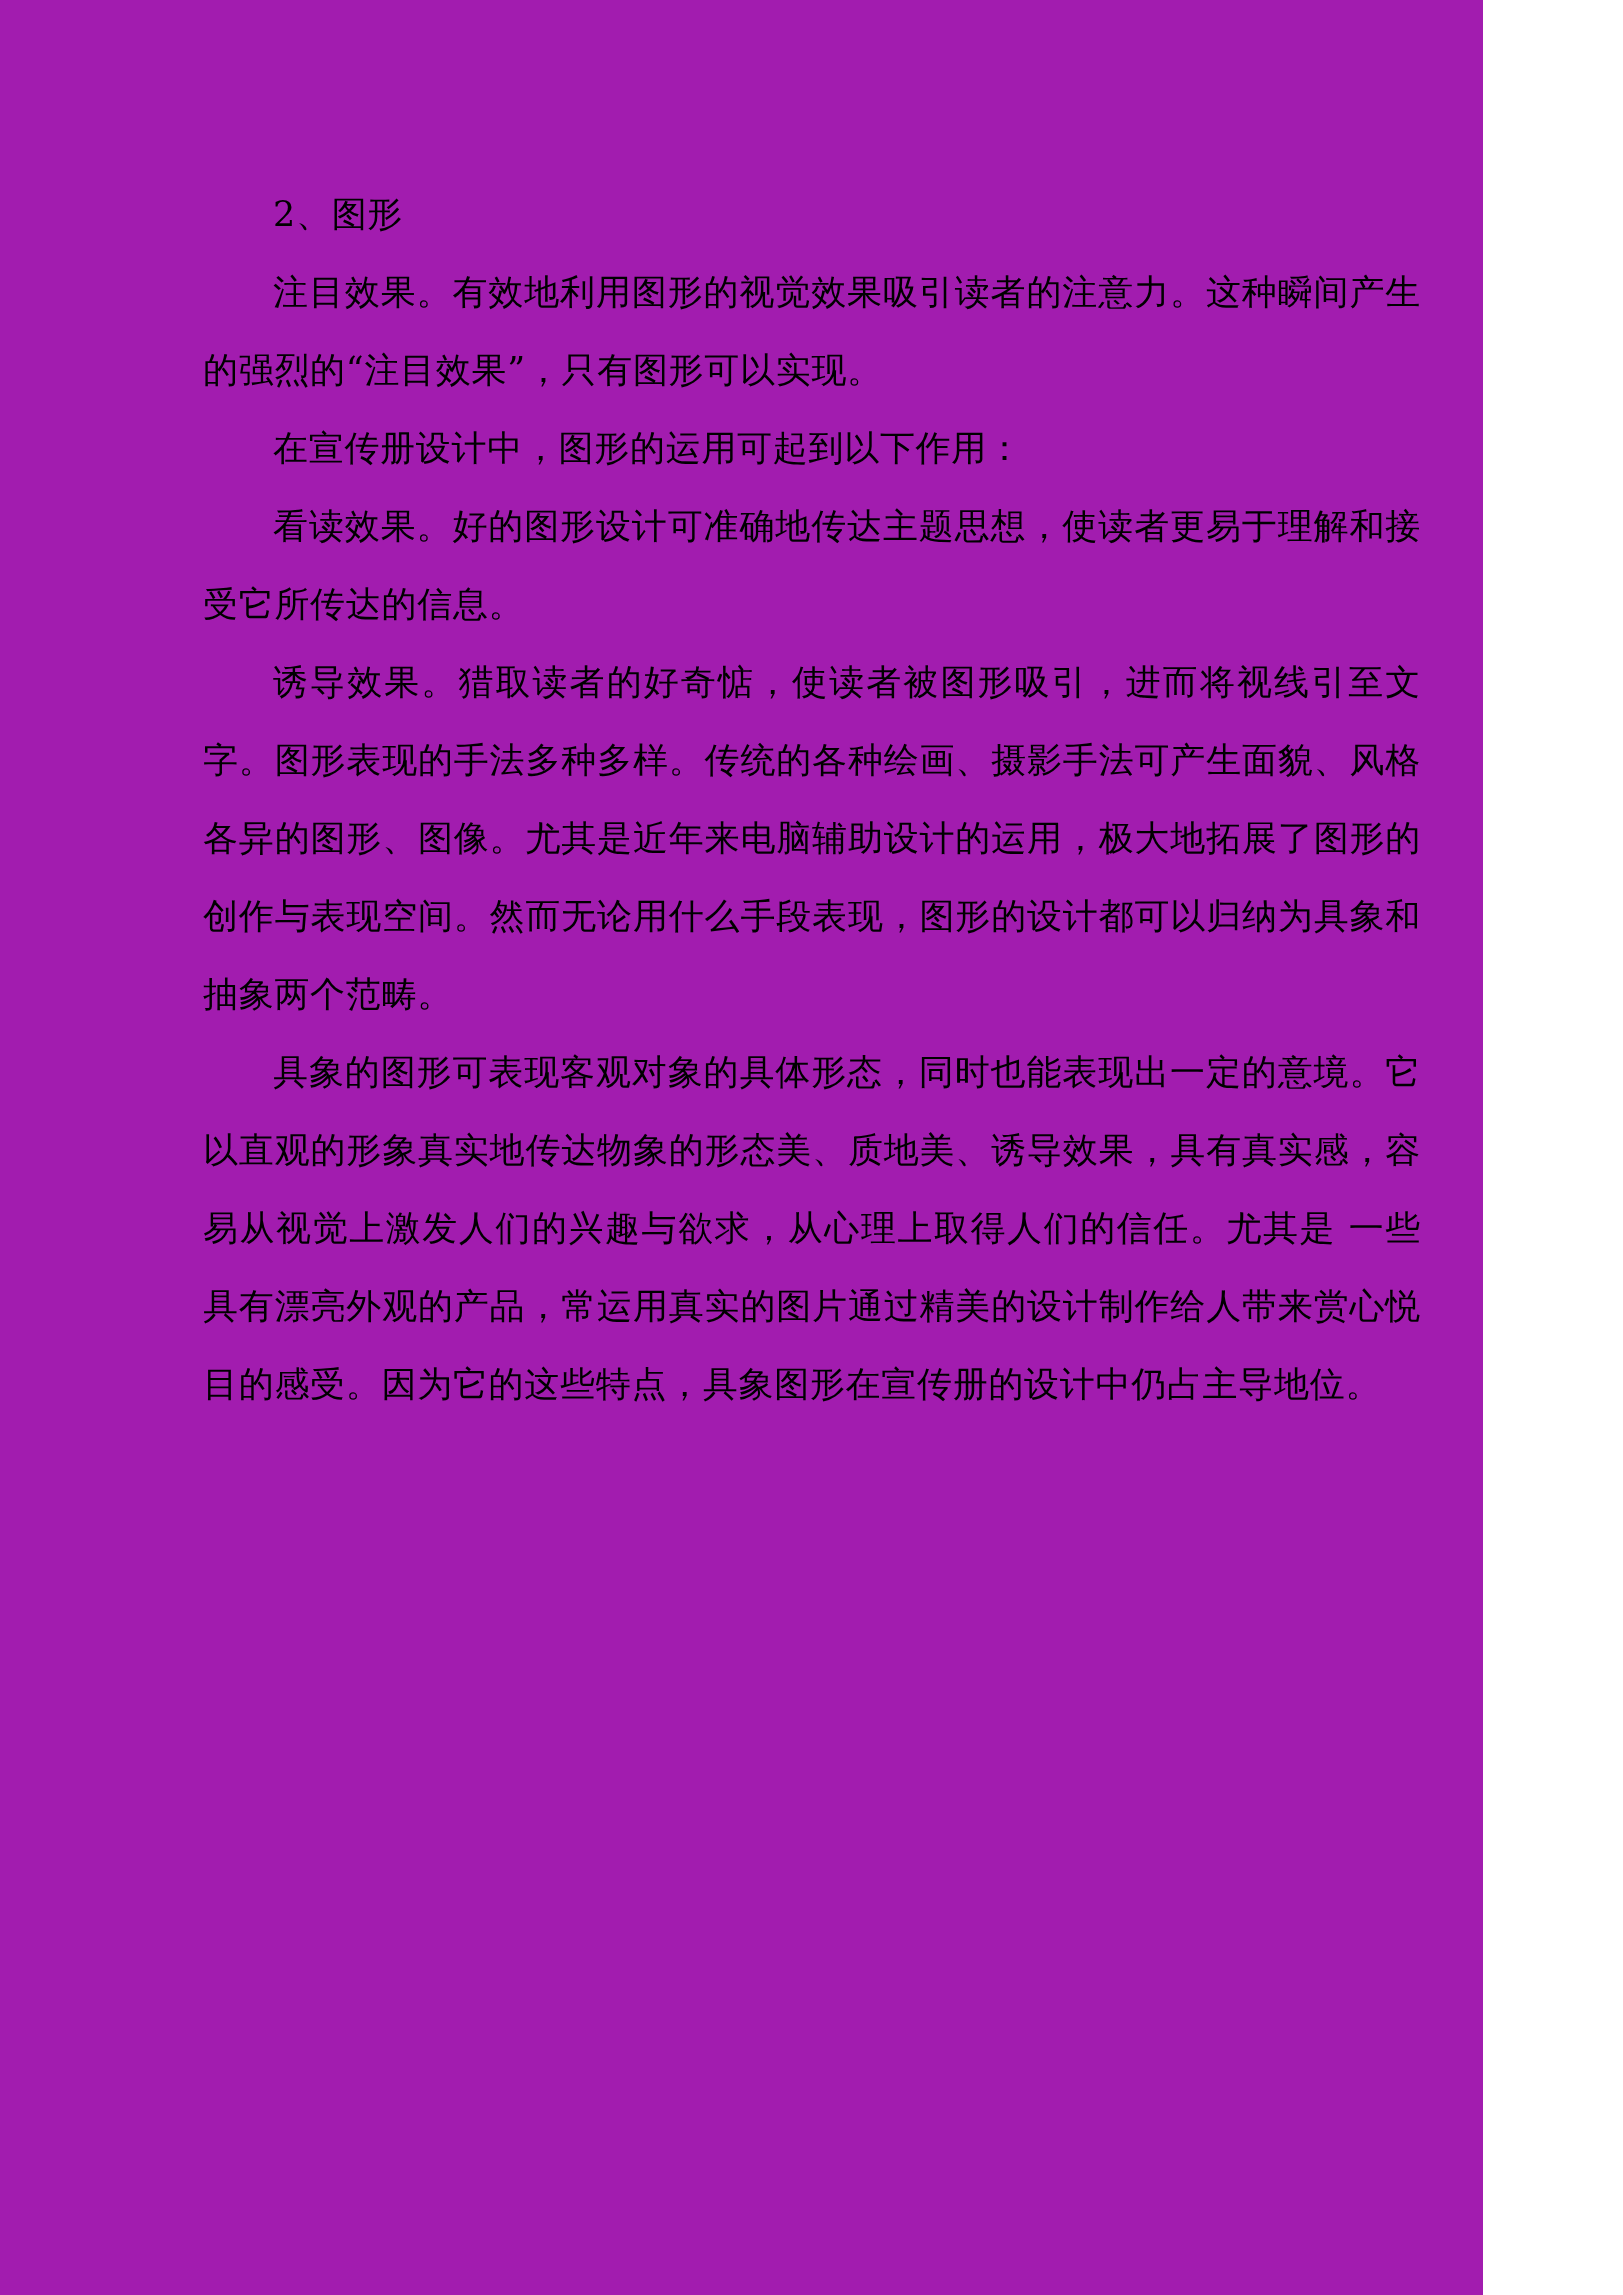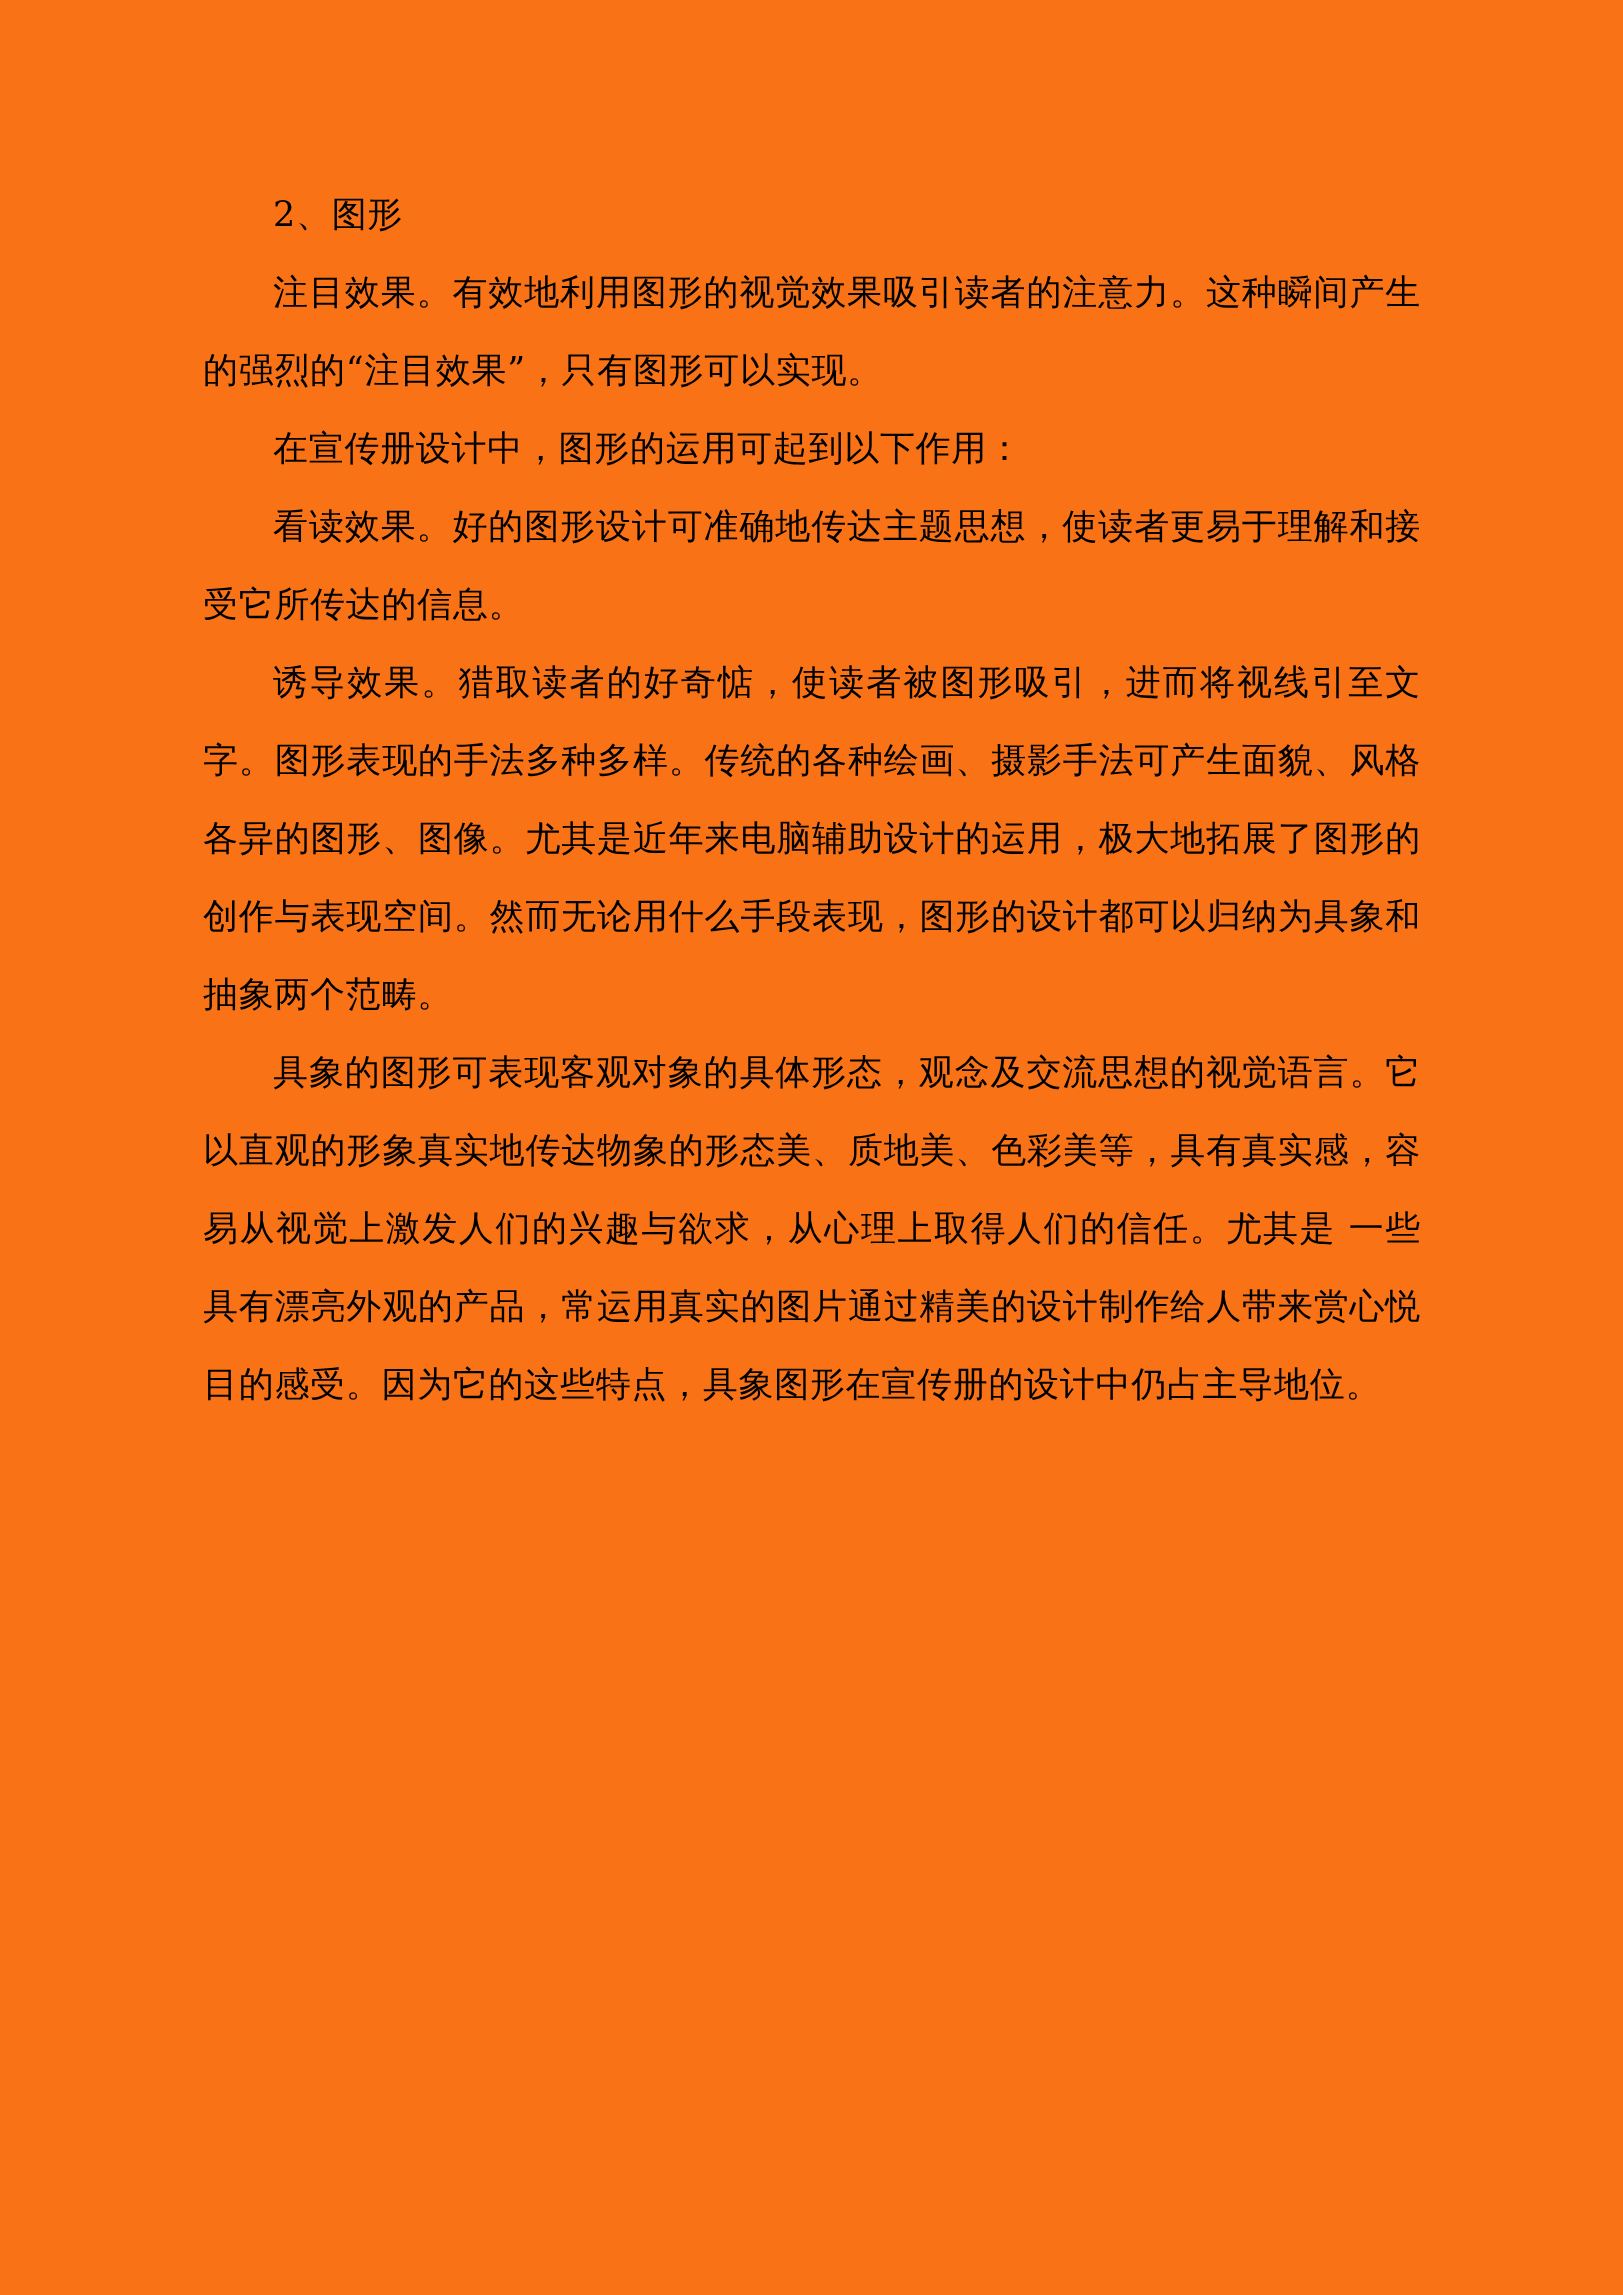--- a/index.html
+++ b/index.html
@@ -2,23 +2,23 @@
 <html style="font-size:10.5px"><head>
 <meta charset="utf-8">
 <style>
   html, body {
     margin: 0;
     padding: 0;
     background: #ffffff;
   }
   .page {
     position: relative;
-    width: 1623px;
+    width: 1483px;
     height: 2295px;
-    background: #f97316;
+    background: #a21caf;
     overflow: hidden;
   }
   .content {
     position: absolute;
     left: 203px;
     top: 175px;
     width: 1218px;
     font-family: "DejaVu Serif", "Liberation Serif", serif;
     font-size: 35px;
     line-height: 78px;
@@ -36,16 +36,16 @@
 </head>
 <body>
 
 <div class="page">
   <div class="content">
     <p>2、图形</p>
     <p>注目效果。有效地利用图形的视觉效果吸引读者的注意力。这种瞬间产生的强烈的“注目效果”，只有图形可以实现。</p>
     <p>在宣传册设计中，图形的运用可起到以下作用：</p>
     <p>看读效果。好的图形设计可准确地传达主题思想，使读者更易于理解和接受它所传达的信息。</p>
     <p>诱导效果。猎取读者的好奇惦，使读者被图形吸引，进而将视线引至文字。图形表现的手法多种多样。传统的各种绘画、摄影手法可产生面貌、风格各异的图形、图像。尤其是近年来电脑辅助设计的运用，极大地拓展了图形的创作与表现空间。然而无论用什么手段表现，图形的设计都可以归纳为具象和抽象两个范畴。</p>
-    <p>具象的图形可表现客观对象的具体形态，观念及交流思想的视觉语言。它以直观的形象真实地传达物象的形态美、质地美、色彩美等，具有真实感，容易从视觉上激发人们的兴趣与欲求，从心理上取得人们的信任。尤其是 一些具有漂亮外观的产品，常运用真实的图片通过精美的设计制作给人带来赏心悦目的感受。因为它的这些特点，具象图形在宣传册的设计中仍占主导地位。</p>
+    <p>具象的图形可表现客观对象的具体形态，同时也能表现出一定的意境。它以直观的形象真实地传达物象的形态美、质地美、诱导效果，具有真实感，容易从视觉上激发人们的兴趣与欲求，从心理上取得人们的信任。尤其是 一些具有漂亮外观的产品，常运用真实的图片通过精美的设计制作给人带来赏心悦目的感受。因为它的这些特点，具象图形在宣传册的设计中仍占主导地位。</p>
   </div>
 </div>
 
 
 </body></html>

